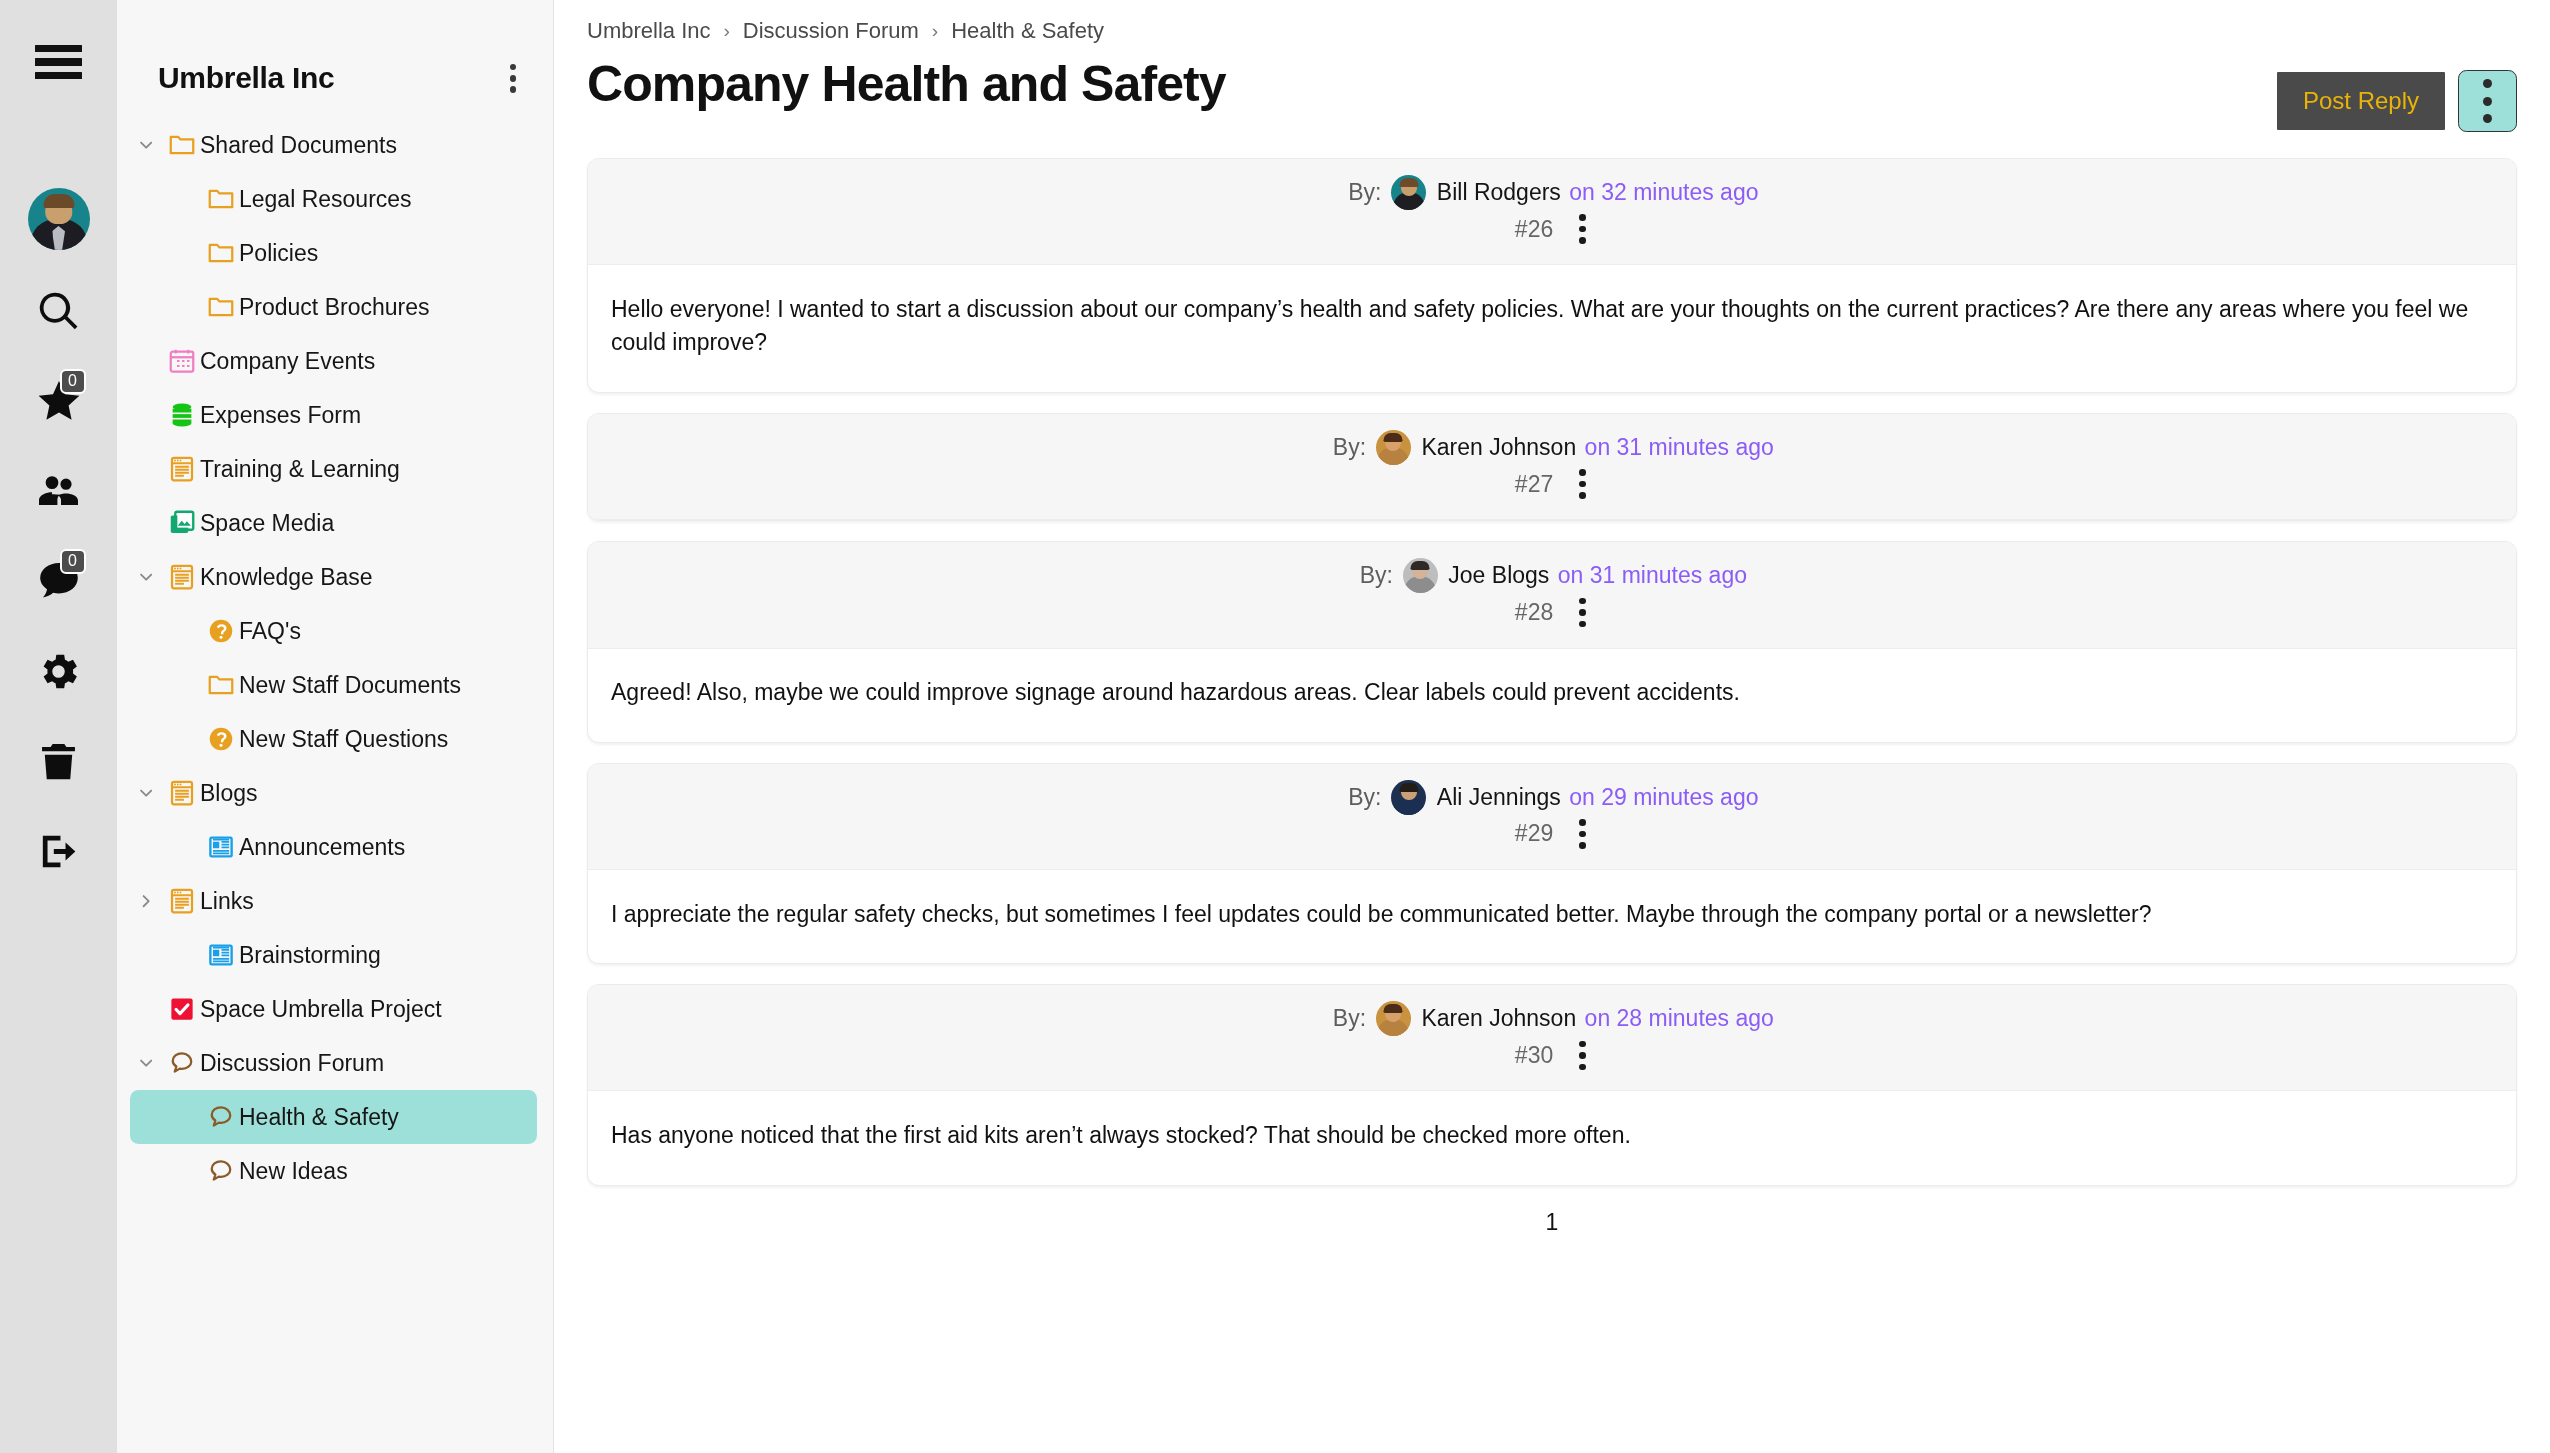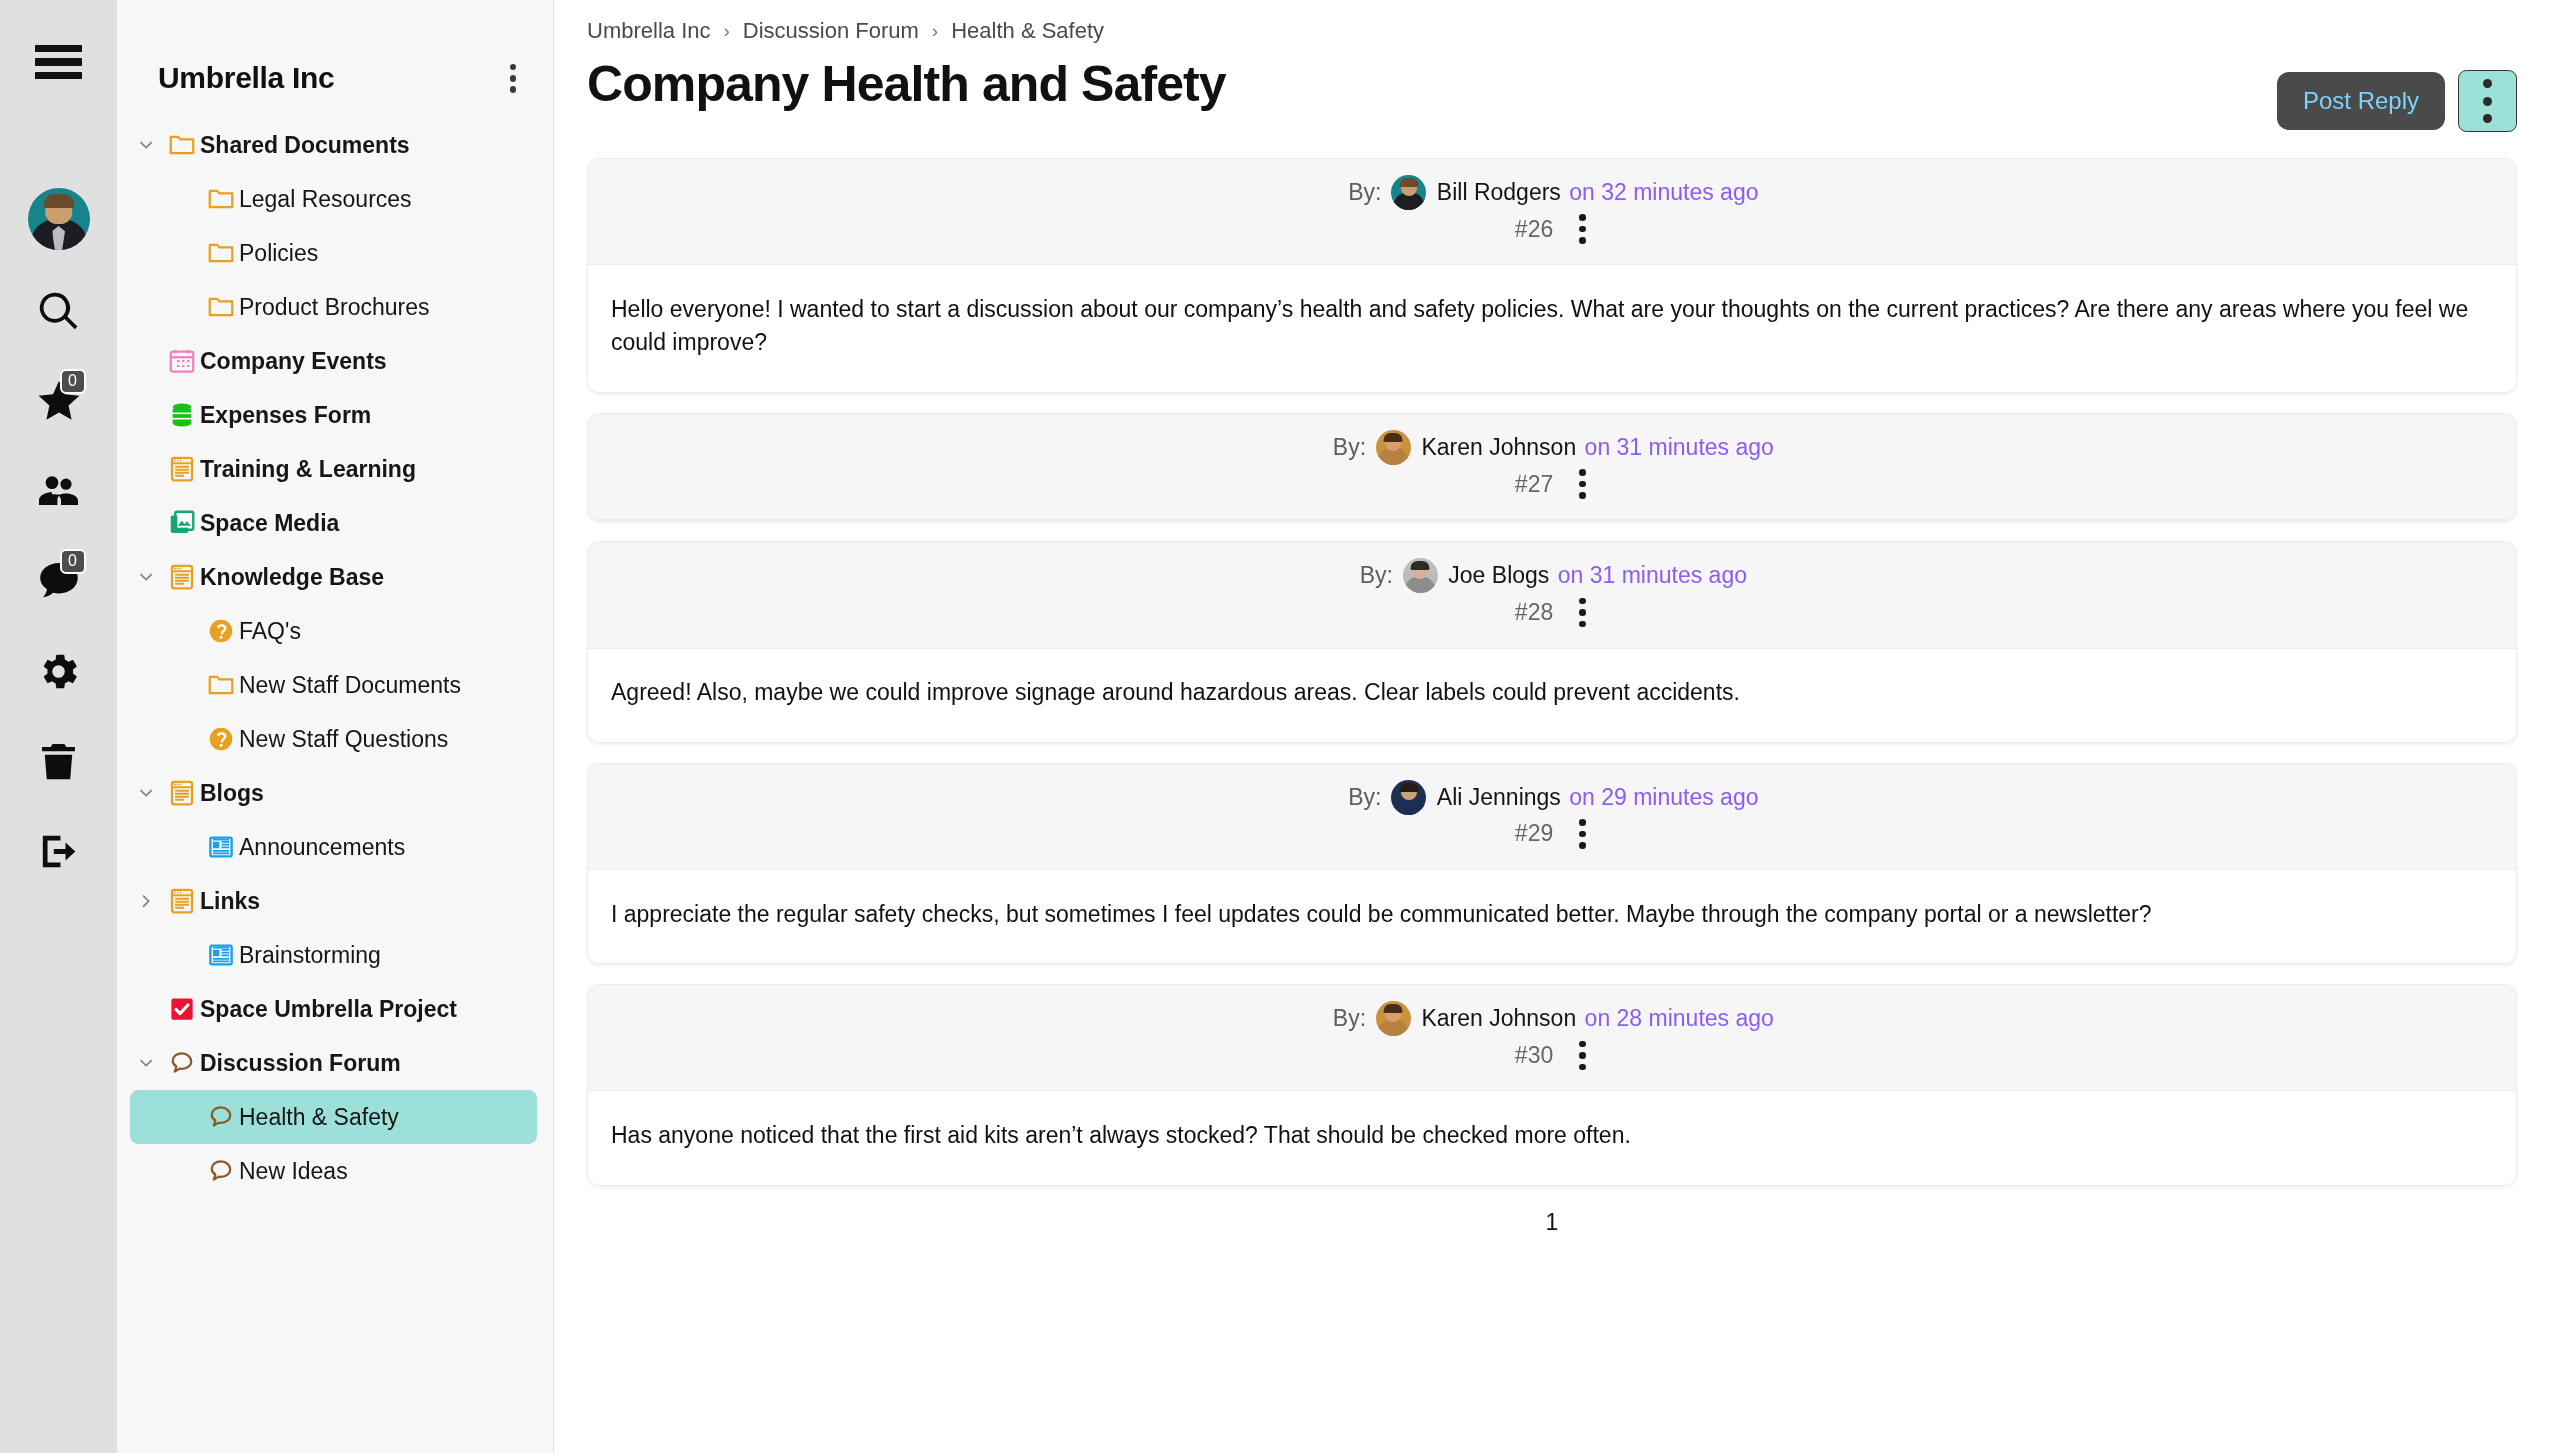--- a/index.html
+++ b/index.html
@@ -93,21 +93,21 @@
     position: relative;
   }
   .trow.active { background: #9ce0d9; }
   .twist {
     width: 33px; flex: 0 0 33px; display: flex; align-items: center; justify-content: center;
     color: #8a8a8a;
   }
   .twist svg { display: block; }
   .ticon { width: 37px; flex: 0 0 37px; display: flex; align-items: center; justify-content: center; }
   .tlabel { font-size: 23px; color: #161616; white-space: nowrap; }
-  .ind-1 { padding-left: 0px; font-weight: bold; }
+  .ind-1 { padding-left: 0px; }
   .ind-2 { padding-left: 39px; }
 
   
   .main {
     flex: 1 1 auto; background: #ffffff; height: 1453px;
     padding: 0 33px 0 33px; overflow: hidden; position: relative;
   }
   .crumb {
     display: flex; align-items: center; gap: 13px;
     padding-top: 18px; font-size: 22px; color: #4a4a4a;
@@ -117,23 +117,23 @@
 
   .titlerow {
     display: flex; align-items: flex-start; justify-content: space-between;
     margin-top: 13px;
   }
   .page-title {
     font-size: 50px; font-weight: bold; color: #111; letter-spacing: -0.9px; line-height: 1.08;
   }
   .head-actions { display: flex; align-items: center; gap: 13px; margin-top: 13px; }
   .btn-post {
-    background: #4a4a4a; color: #7dd3fc; border: none;
+    background: #4a4a4a; color: #eab308; border: none;
     font-size: 24px; font-family: "Liberation Sans", sans-serif;
-    padding: 16.7px 26px; border-radius: 12px; cursor: pointer;
+    padding: 16.7px 26px; border-radius: 1px; cursor: pointer;
     line-height: 1;
   }
   .btn-kebab {
     background: #9ce0d9; border: 1.2px solid #333; border-radius: 8.4px;
     width: 59px; height: 62px; display: flex; align-items: center; justify-content: center;
     cursor: pointer;
   }
   .btn-kebab i { width: 9px; height: 9px; border-radius: 50%; background: #2b2b2b; display: block; margin: 4.2px 0; }
   .kcol { display: flex; flex-direction: column; }
 

